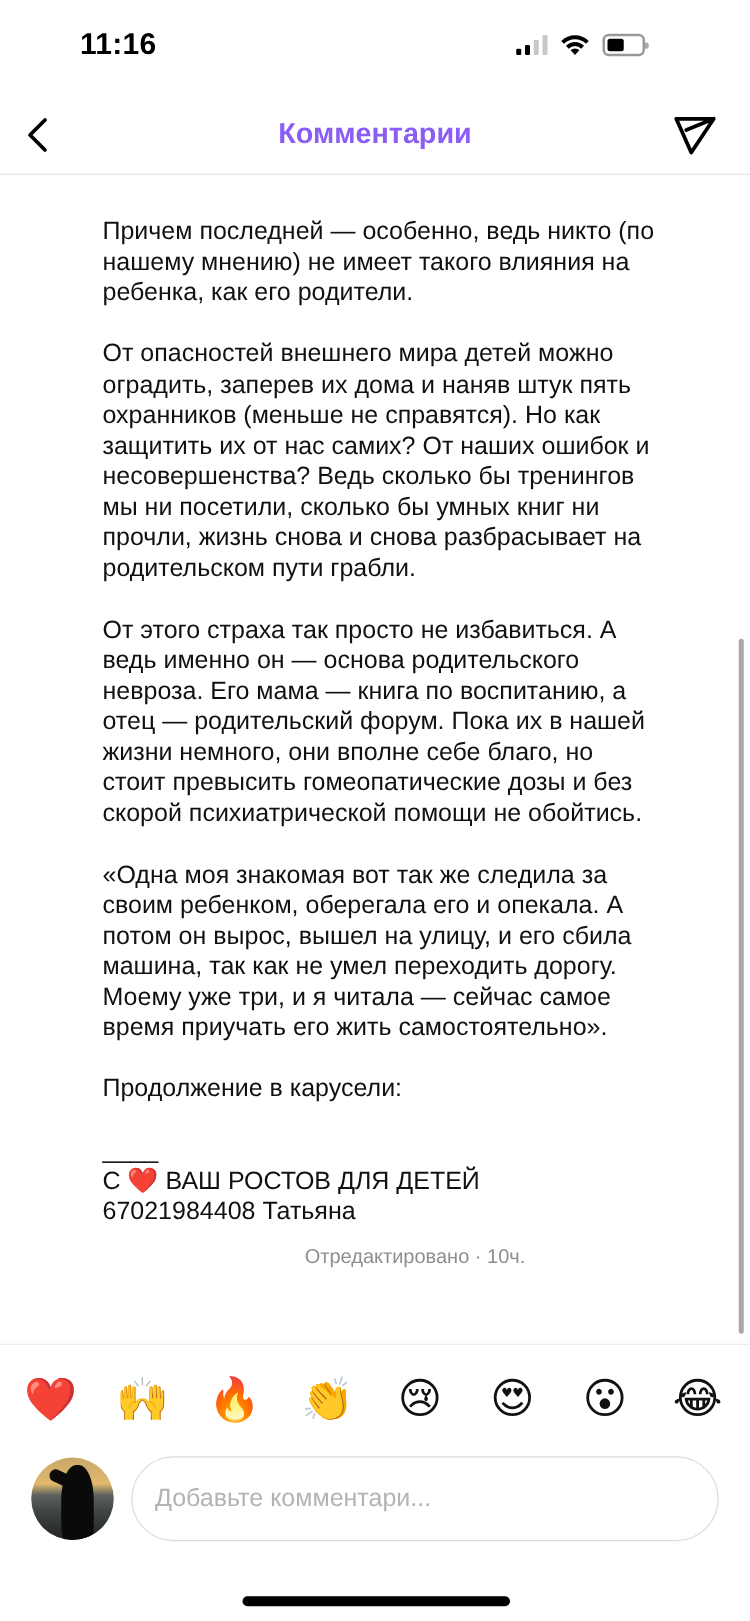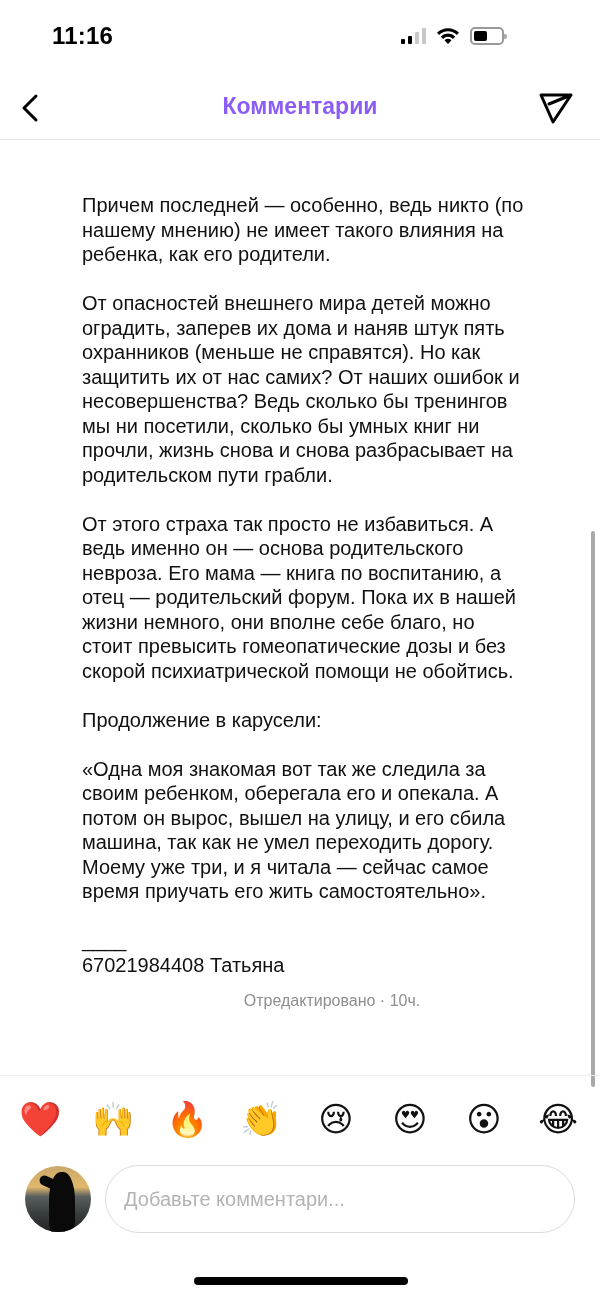--- a/index.html
+++ b/index.html
@@ -1,34 +1,34 @@
 <!DOCTYPE html>
 <html><head>
   <meta charset="utf-8">
   <style>
     * { box-sizing: border-box; margin: 0; padding: 0; }
     html, body { width: 600px; height: 1297px; background: #ffffff; overflow: hidden; }
     body { font-family: "Liberation Sans", "DejaVu Sans", sans-serif; color: #111111; position: relative; }
 
-    .status-bar { position: absolute; top: 0; left: 0; width: 544px; height: 76px; }
+    .status-bar { position: absolute; top: 0; left: 12px; width: 544px; height: 76px; }
     .status-time { position: absolute; left: 52px; top: 22px; font-size: 24px; font-weight: 700; letter-spacing: 0.2px; color: #000; }
     .status-icons { position: absolute; right: 40px; top: 27px; display: flex; align-items: center; gap: 10px; }
     .signal { display: flex; align-items: flex-end; gap: 3px; height: 16px; }
     .signal span { width: 4px; border-radius: 1px; background: #000; display: block; }
     .signal span.dim { background: #c8c8c8; }
     .battery { width: 34px; height: 18px; border: 2px solid #999; border-radius: 5px; position: relative; padding: 2px; }
     .battery .fill { width: 13px; height: 100%; background: #000; border-radius: 2px; }
     .battery::after { content: ""; position: absolute; right: -5px; top: 5px; width: 3px; height: 5px; background: #aaa; border-radius: 0 2px 2px 0; }
 
     .nav-bar { position: absolute; top: 76px; left: 0; width: 600px; height: 64px; border-bottom: 1px solid #e6e6e6; }
     .back-btn { position: absolute; left: 10px; top: 12px; width: 40px; height: 40px; display: flex; align-items: center; justify-content: center; cursor: pointer; }
     .nav-title { position: absolute; left: 0; right: 0; top: 17px; text-align: center; font-size: 23px; font-weight: 700; color: #8b5cf6; }
     .send-btn { position: absolute; right: 22px; top: 10px; width: 44px; height: 44px; display: flex; align-items: center; justify-content: center; cursor: pointer; }
 
-    .content { position: absolute; top: 141px; left: 0; width: 600px; height: 934px; overflow: hidden; margin-top: 20px; }
+    .content { position: absolute; top: 141px; left: 0; width: 600px; height: 934px; overflow: hidden; }
     .comment-body { position: absolute; left: 82px; top: 32px; width: 500px; font-size: 20px; line-height: 24.5px; color: #111; }
     .para { margin-bottom: 24.5px; white-space: pre-line; }
     .para.tight { margin-bottom: 0; }
     .meta { margin-top: 12px; font-size: 16px; color: #8e8e8e; text-align: center; }
     .scrollbar { position: absolute; left: 591px; top: 370px; width: 4px; height: 556px; border-radius: 2px; background: #a8a8a8; }
 
     .divider-bottom { position: absolute; top: 1075px; left: 0; width: 600px; height: 1px; background: #ececec; }
 
     .emoji-row { position: absolute; top: 1092px; left: 0; width: 600px; height: 56px; }
     .emoji-btn { position: absolute; top: 0; width: 50px; height: 54px; display: flex; align-items: center; justify-content: center; font-size: 34px; cursor: pointer; font-family: "DejaVu Sans", sans-serif; }
@@ -93,28 +93,29 @@
 мы ни посетили, сколько бы умных книг ни
 прочли, жизнь снова и снова разбрасывает на
 родительском пути грабли.</div>
     <div class="para">От этого страха так просто не избавиться. А
 ведь именно он — основа родительского
 невроза. Его мама — книга по воспитанию, а
 отец — родительский форум. Пока их в нашей
 жизни немного, они вполне себе благо, но
 стоит превысить гомеопатические дозы и без
 скорой психиатрической помощи не обойтись.</div>
-    <div class="para">Продолжение в карусели:</div>
     <div class="para">«Одна моя знакомая вот так же следила за
 своим ребенком, оберегала его и опекала. А
 потом он вырос, вышел на улицу, и его сбила
 машина, так как не умел переходить дорогу.
 Моему уже три, и я читала — сейчас самое
 время приучать его жить самостоятельно».</div>
+    <div class="para">Продолжение в карусели:</div>
     <div class="para tight">____</div>
+    <div class="para tight">С ❤️ ВАШ РОСТОВ ДЛЯ ДЕТЕЙ</div>
     <div class="para tight">67021984408 Татьяна</div>
     <div class="meta">Отредактировано · 10ч.</div>
   </div>
   <div class="scrollbar"></div>
 </div>
 
 <div class="divider-bottom"></div>
 
 <div class="emoji-row">
   <div class="emoji-btn" style="left:16px">❤️</div>

